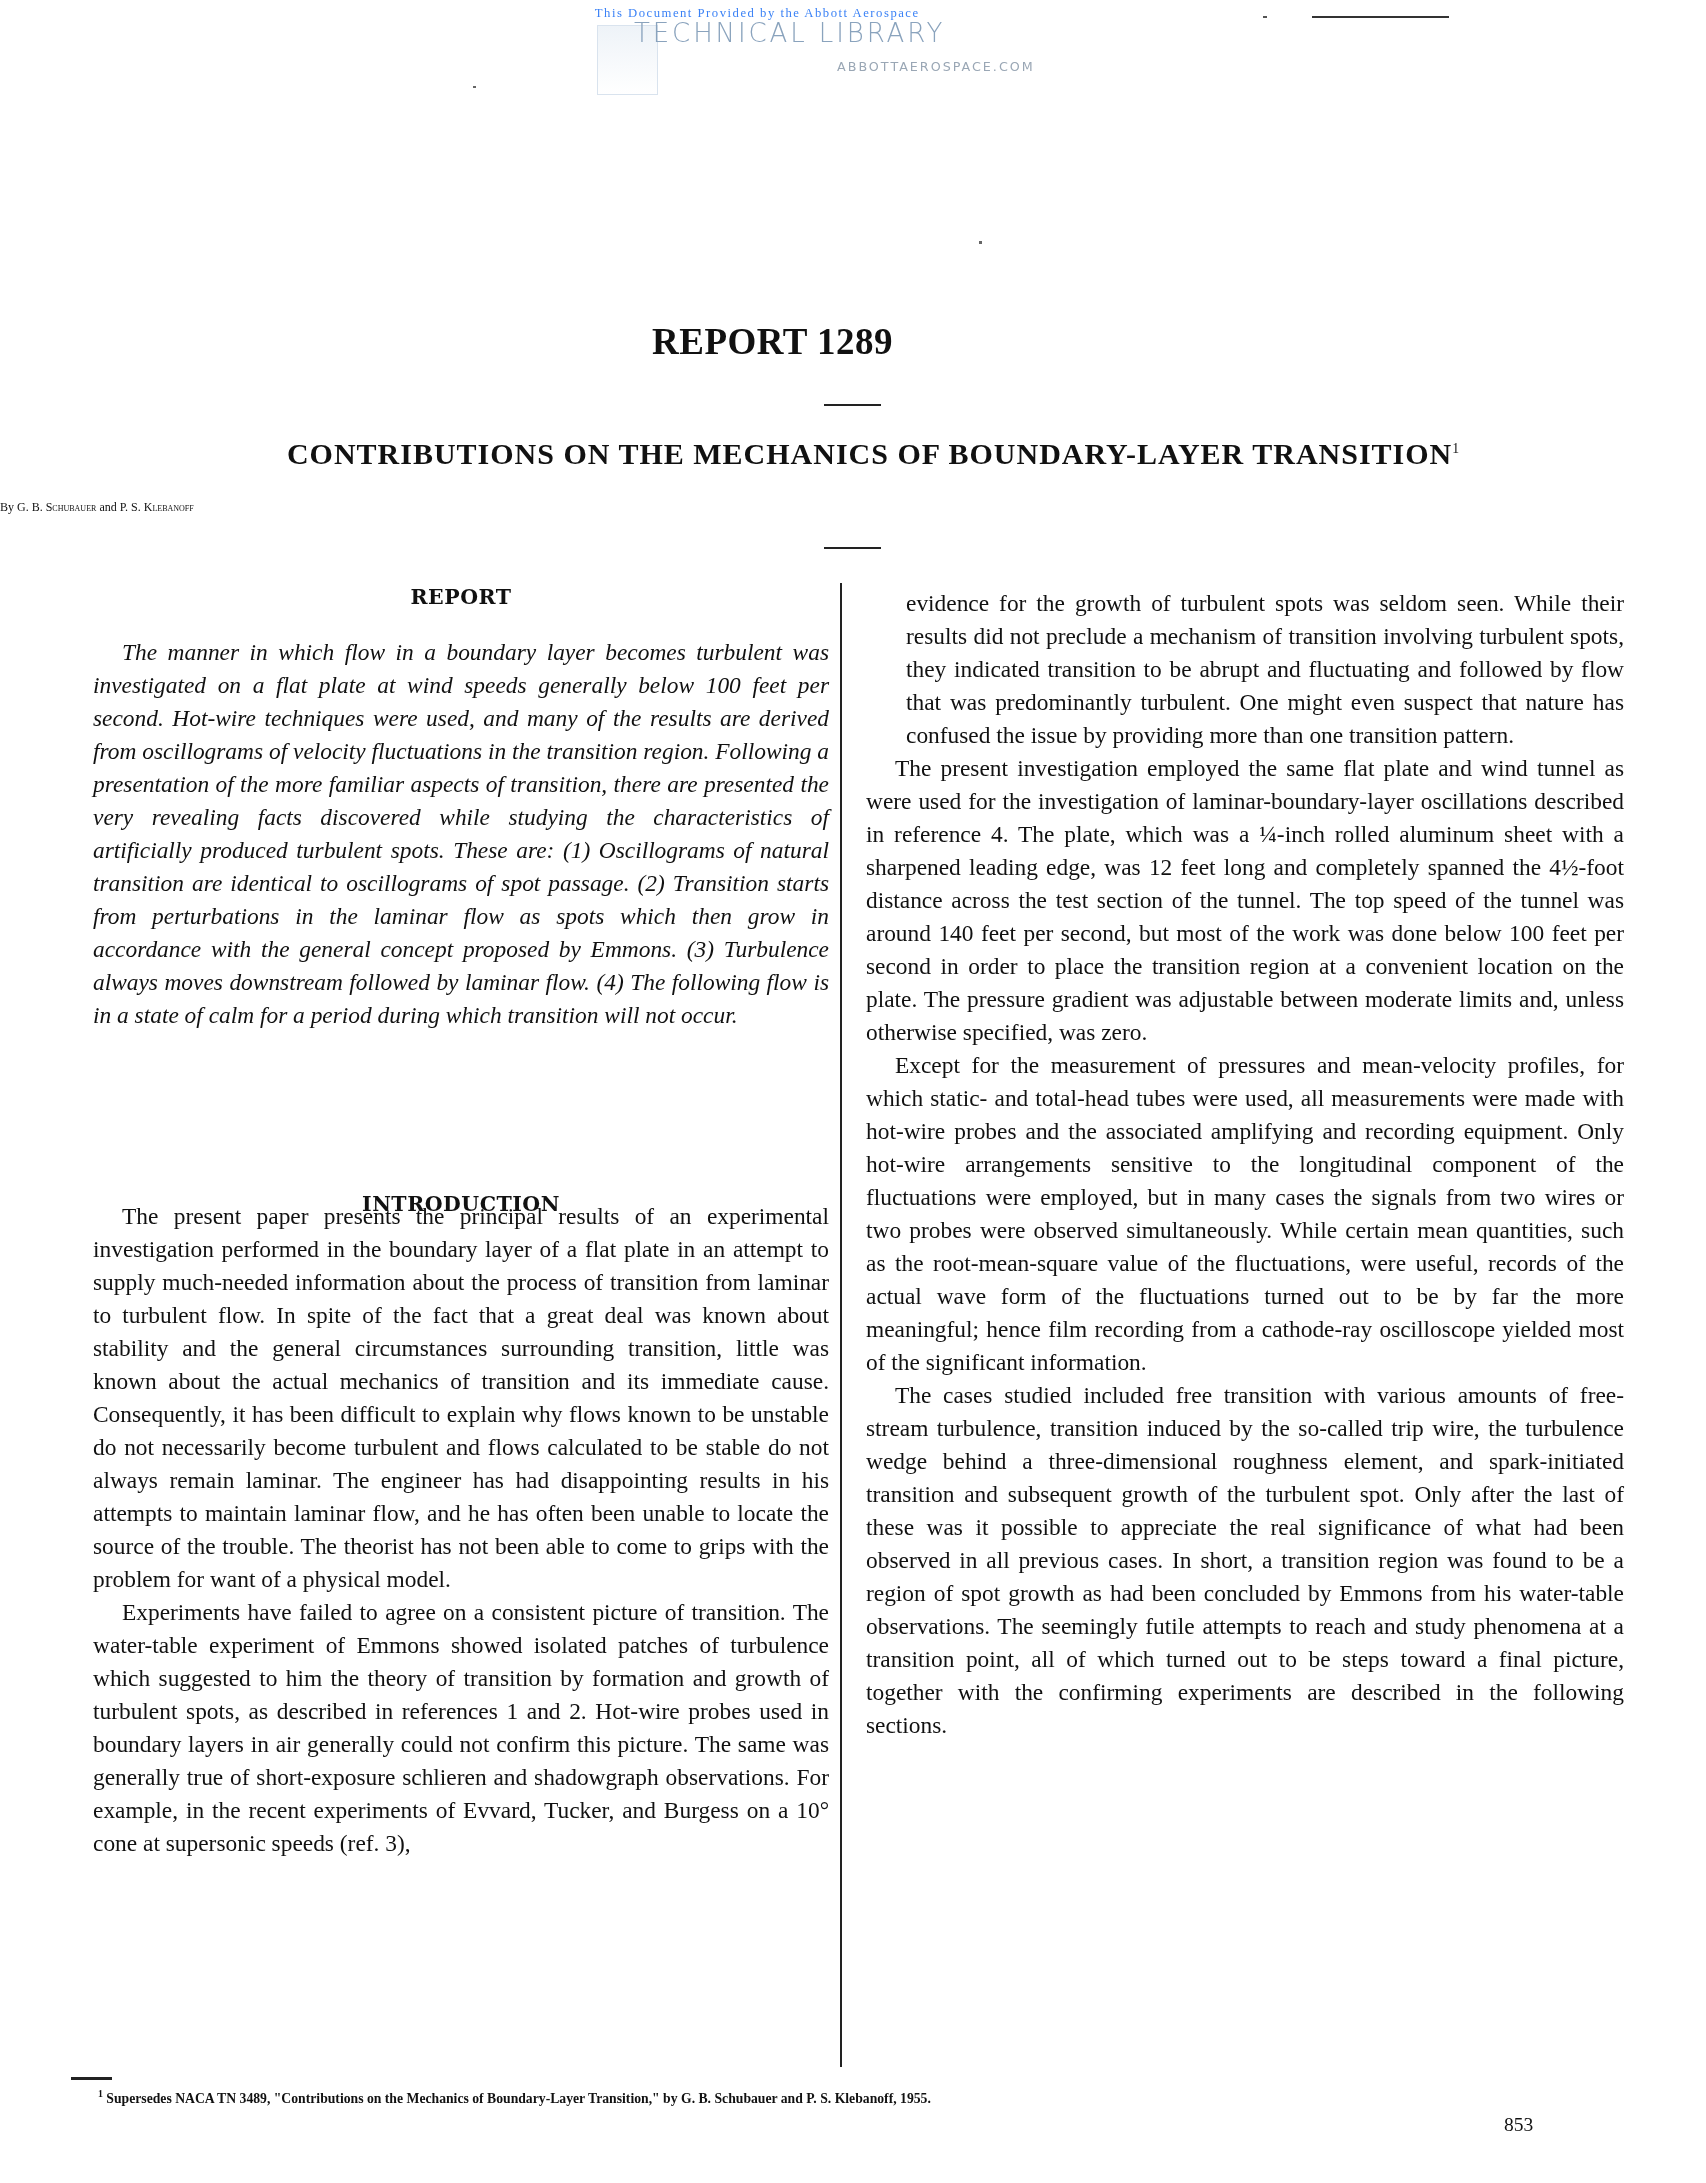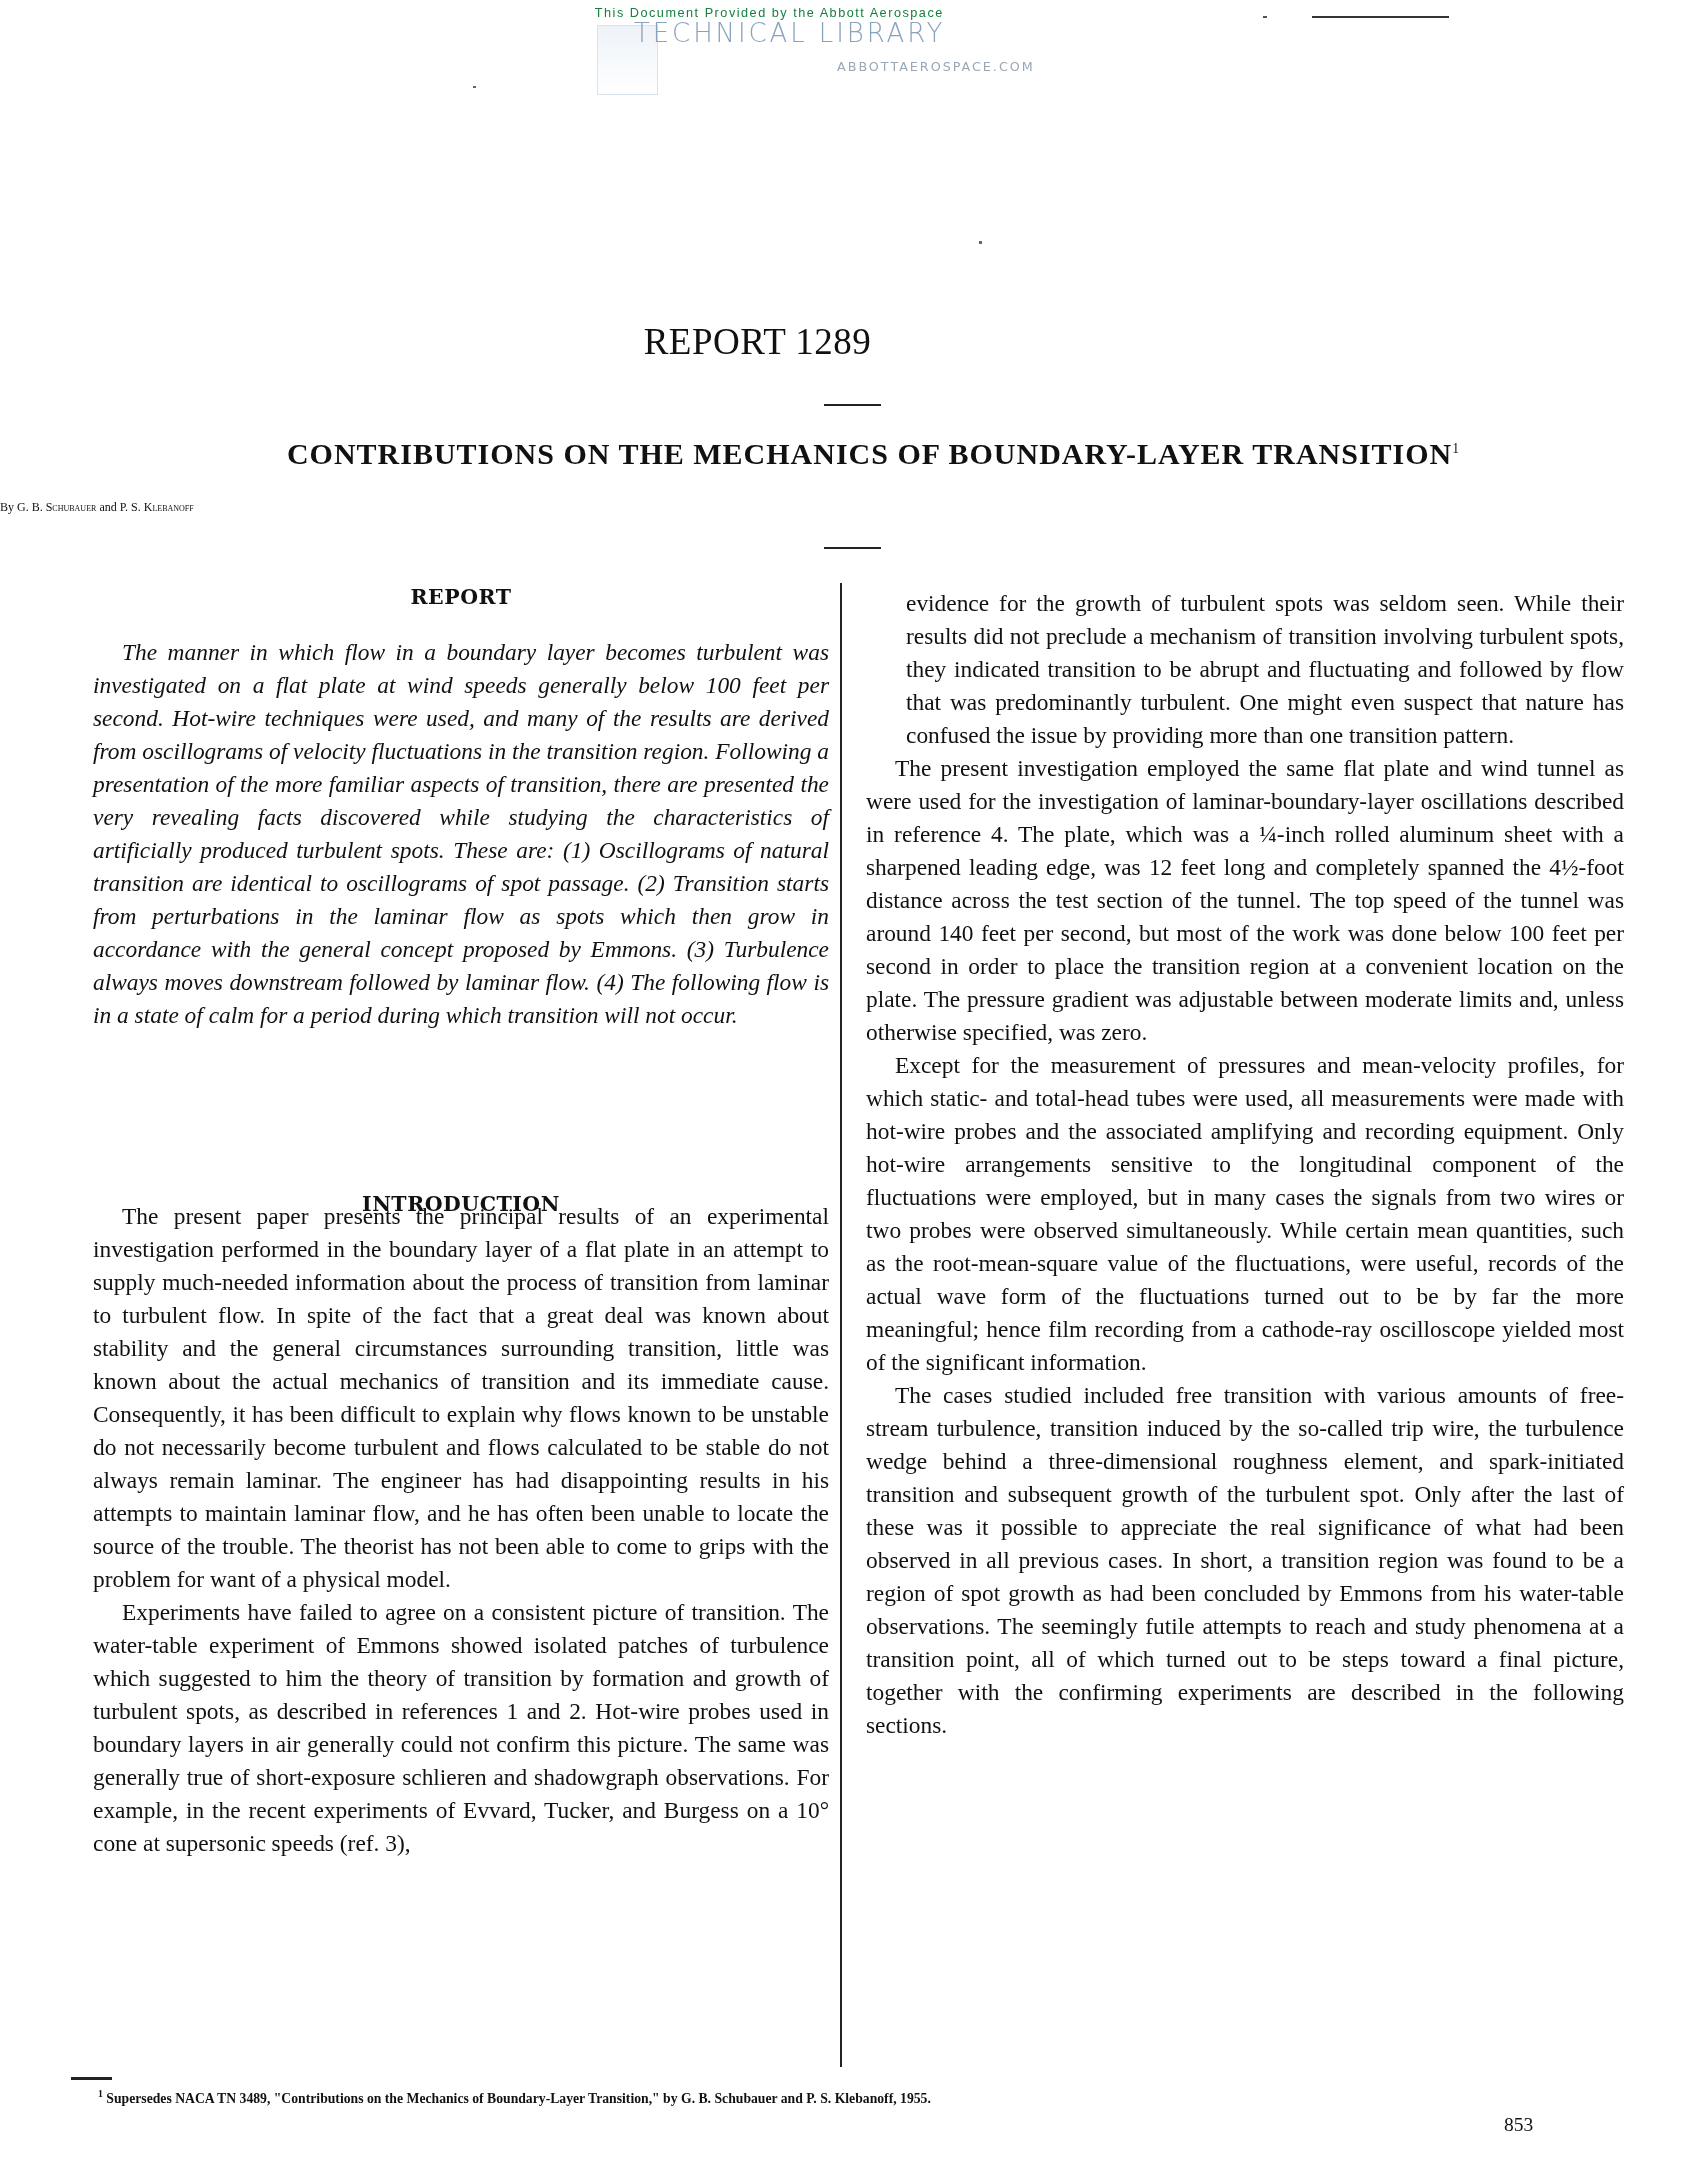--- a/index.html
+++ b/index.html
@@ -1,33 +1,33 @@
 <!DOCTYPE html>
 <html><head>
 <meta charset="utf-8">
 <style>
   html, body { margin:0; padding:0; background:#ffffff; }
   body { width:1707px; height:2184px; position:relative; overflow:hidden;
          font-family:"DejaVu Serif", serif; color:#111; }
   .wm { position:absolute; left:585px; top:3.9px; width:546px; height:88px; }
   .wm-page { position:absolute; left:11.7px; top:21.5px; width:59px; height:68px;
              border:1px solid #d9e3ee; background:linear-gradient(180deg,#eef3f8,#fff); }
-  .wm-line1 { position:absolute; left:9.8px; top:2px; font-family:Liberation Sans, sans-serif;
-              font-size:12.7px; letter-spacing:1.5px; color:#15803d; white-space:nowrap; }
+  .wm-line1 { position:absolute; left:9.8px; top:2px; font-family:Liberation Serif, serif;
+              font-size:12.7px; letter-spacing:1.5px; color:#3b82f6; white-space:nowrap; }
   .wm-line2 { position:absolute; left:49px; top:13.7px; font-family:"DejaVu Sans", sans-serif;
               font-size:26px; letter-spacing:2.9px; color:#8aa3bd; white-space:nowrap; font-weight:300; }
   .wm-line3 { position:absolute; left:252px; top:55px; font-family:"DejaVu Sans", sans-serif;
               font-size:12.7px; letter-spacing:2px; color:#9aa7b5; white-space:nowrap; }
   .mark-tr { position:absolute; left:1312px; top:15.6px; width:137px; height:2px; background:#333; }
   .mark-tr2 { position:absolute; left:1263px; top:15.6px; width:3.9px; height:2px; background:#555; }
   .speck1 { position:absolute; left:473px; top:86px; width:2.9px; height:2px; background:#666; }
   .speck2 { position:absolute; left:979px; top:241px; width:2.9px; height:2.9px; background:#666; }
 
-  .report { position:absolute; left:0; width:1515px; top:320px; text-align:center;
-            font-family:"Liberation Serif", serif; font-weight:normal; font-size:37px; letter-spacing:0.5px; }
+  .report { position:absolute; left:15px; width:1515px; top:320px; text-align:center;
+            font-family:"Liberation Serif", serif; font-weight:bold; font-size:37px; letter-spacing:0.5px; }
   .rule-short { position:absolute; height:2px; background:#222; }
   .title { position:absolute; left:0; width:1707px; top:437px; text-align:center;
            font-family:"Liberation Serif", serif; font-weight:bold; font-size:30px; letter-spacing:1px;padding-left:20px; }
   .title sup { font-size:13.7px; vertical-align:super; font-weight:normal; }
   .authors { position:absolute; left:0; width:1707px; top:500px; 
              font-family:"Liberation Serif", serif; font-size:12px; }
   .sc { font-variant:small-caps; }
 
   .col { position:absolute; font-family:"Liberation Serif", serif; font-size:23.4px; line-height:33px; }
   .col p { margin:0; text-align:justify; text-indent:29px; }

